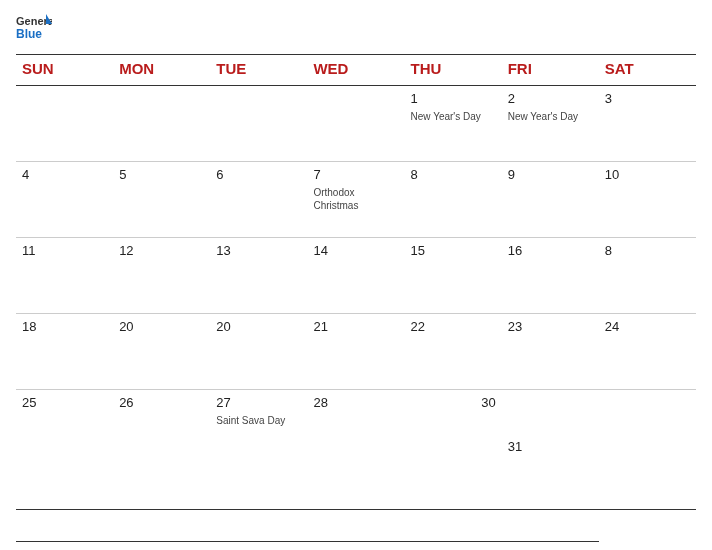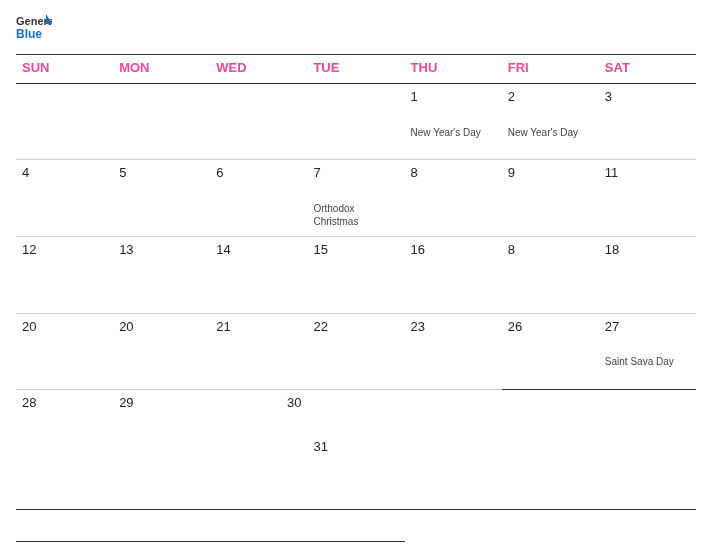--- a/index.html
+++ b/index.html
@@ -46,23 +46,23 @@
       border: none;
       border-top: 1.5px solid #333;
       margin-bottom: 0;
     }
     .calendar-grid {
       display: grid;
       grid-template-columns: repeat(7, 1fr);
       flex: 1;
     }
     .day-header {
-      font-size: 13px;
+      font-size: 15px;
       font-weight: bold;
-      color: #ec4899;
+      color: #b91c1c;
       text-align: left;
       padding: 5px 6px 4px 6px;
       border-bottom: 1.5px solid #333;
     }
     .day-cell {
       border-bottom: 1px solid #ccc;
       padding: 5px 6px 4px 6px;
       vertical-align: top;
       min-height: 72px;
       display: flex;
@@ -71,21 +71,21 @@
     }
     .day-number {
       font-size: 13px;
       color: #222;
       font-weight: normal;
       line-height: 1.3;
     }
     .day-event {
       font-size: 10px;
       color: #444;
-      margin-top: 20px;
+      margin-top: 2px;
       line-height: 1.3;
     }
   </style>
 </head>
 <body>
 
 <div class="calendar-container">
 
   <div class="header">
     <div class="logo">
@@ -97,22 +97,22 @@
 </div>
     <div class="month-title"></div>
     <div class="country"></div>
   </div>
 
   <hr class="divider">
 
   <div class="calendar-grid" id="calendar-grid">
   <div class="day-header">SUN</div>
       <div class="day-header">MON</div>
+      <div class="day-header">TUE</div>
       <div class="day-header">WED</div>
-      <div class="day-header">TUE</div>
       <div class="day-header">THU</div>
       <div class="day-header">FRI</div>
       <div class="day-header">SAT</div>
       <div class="day-cell"></div>
       <div class="day-cell"></div>
       <div class="day-cell"></div>
       <div class="day-cell"></div>
       <div class="day-cell">
         <div class="day-number">1</div>
         <div class="day-event">New Year's Day</div>
@@ -138,20 +138,23 @@
         <div class="day-event">Orthodox
 Christmas</div>
       </div>
       <div class="day-cell">
         <div class="day-number">8</div>
       </div>
       <div class="day-cell">
         <div class="day-number">9</div>
       </div>
       <div class="day-cell">
+        <div class="day-number">10</div>
+      </div>
+      <div class="day-cell">
         <div class="day-number">11</div>
       </div>
       <div class="day-cell">
         <div class="day-number">12</div>
       </div>
       <div class="day-cell">
         <div class="day-number">13</div>
       </div>
       <div class="day-cell">
         <div class="day-number">14</div>
@@ -175,34 +178,37 @@
         <div class="day-number">20</div>
       </div>
       <div class="day-cell">
         <div class="day-number">21</div>
       </div>
       <div class="day-cell">
         <div class="day-number">22</div>
       </div>
       <div class="day-cell">
         <div class="day-number">23</div>
+      </div>
+      <div class="day-cell">
+        <div class="day-number">24</div>
+      </div>
+      <div class="day-cell last-row-cell" style="border-bottom: 1.5px solid rgb(51, 51, 51);">
+        <div class="day-number">25</div>
       </div>
       <div class="day-cell last-row-cell" style="border-bottom: 1.5px solid rgb(51, 51, 51); text-align: center;">
         <div class="day-number">26</div>
       </div>
       <div class="day-cell last-row-cell" style="border-bottom: 1.5px solid rgb(51, 51, 51);">
         <div class="day-number">27</div>
         <div class="day-event">Saint Sava Day</div>
       </div>
       <div class="day-cell last-row-cell" style="border-bottom: 1.5px solid rgb(51, 51, 51);">
         <div class="day-number">28</div>
       </div>
-      <div class="day-cell last-row-cell" style="border-bottom: 1.5px solid rgb(51, 51, 51);">
-        <div class="day-number">29</div>
-      </div>
       <div class="day-cell last-row-cell" style="border-bottom: 1.5px solid rgb(51, 51, 51); align-items: flex-end;">
         <div class="day-number">30</div>
       </div>
       <div class="day-cell last-row-cell" style="border-bottom: 1.5px solid rgb(51, 51, 51); margin-top: 44px;">
         <div class="day-number">31</div>
       </div>
       <div class="day-cell" style="border-bottom: 1.5px solid rgb(51, 51, 51); min-height: 28px;"></div>
       <div class="day-cell" style="border-bottom: 1.5px solid rgb(51, 51, 51); min-height: 28px;"></div>
       <div class="day-cell" style="border-bottom: 1.5px solid rgb(51, 51, 51); min-height: 28px;"></div>
       <div class="day-cell" style="border-bottom: 1.5px solid rgb(51, 51, 51); min-height: 28px;"></div>

